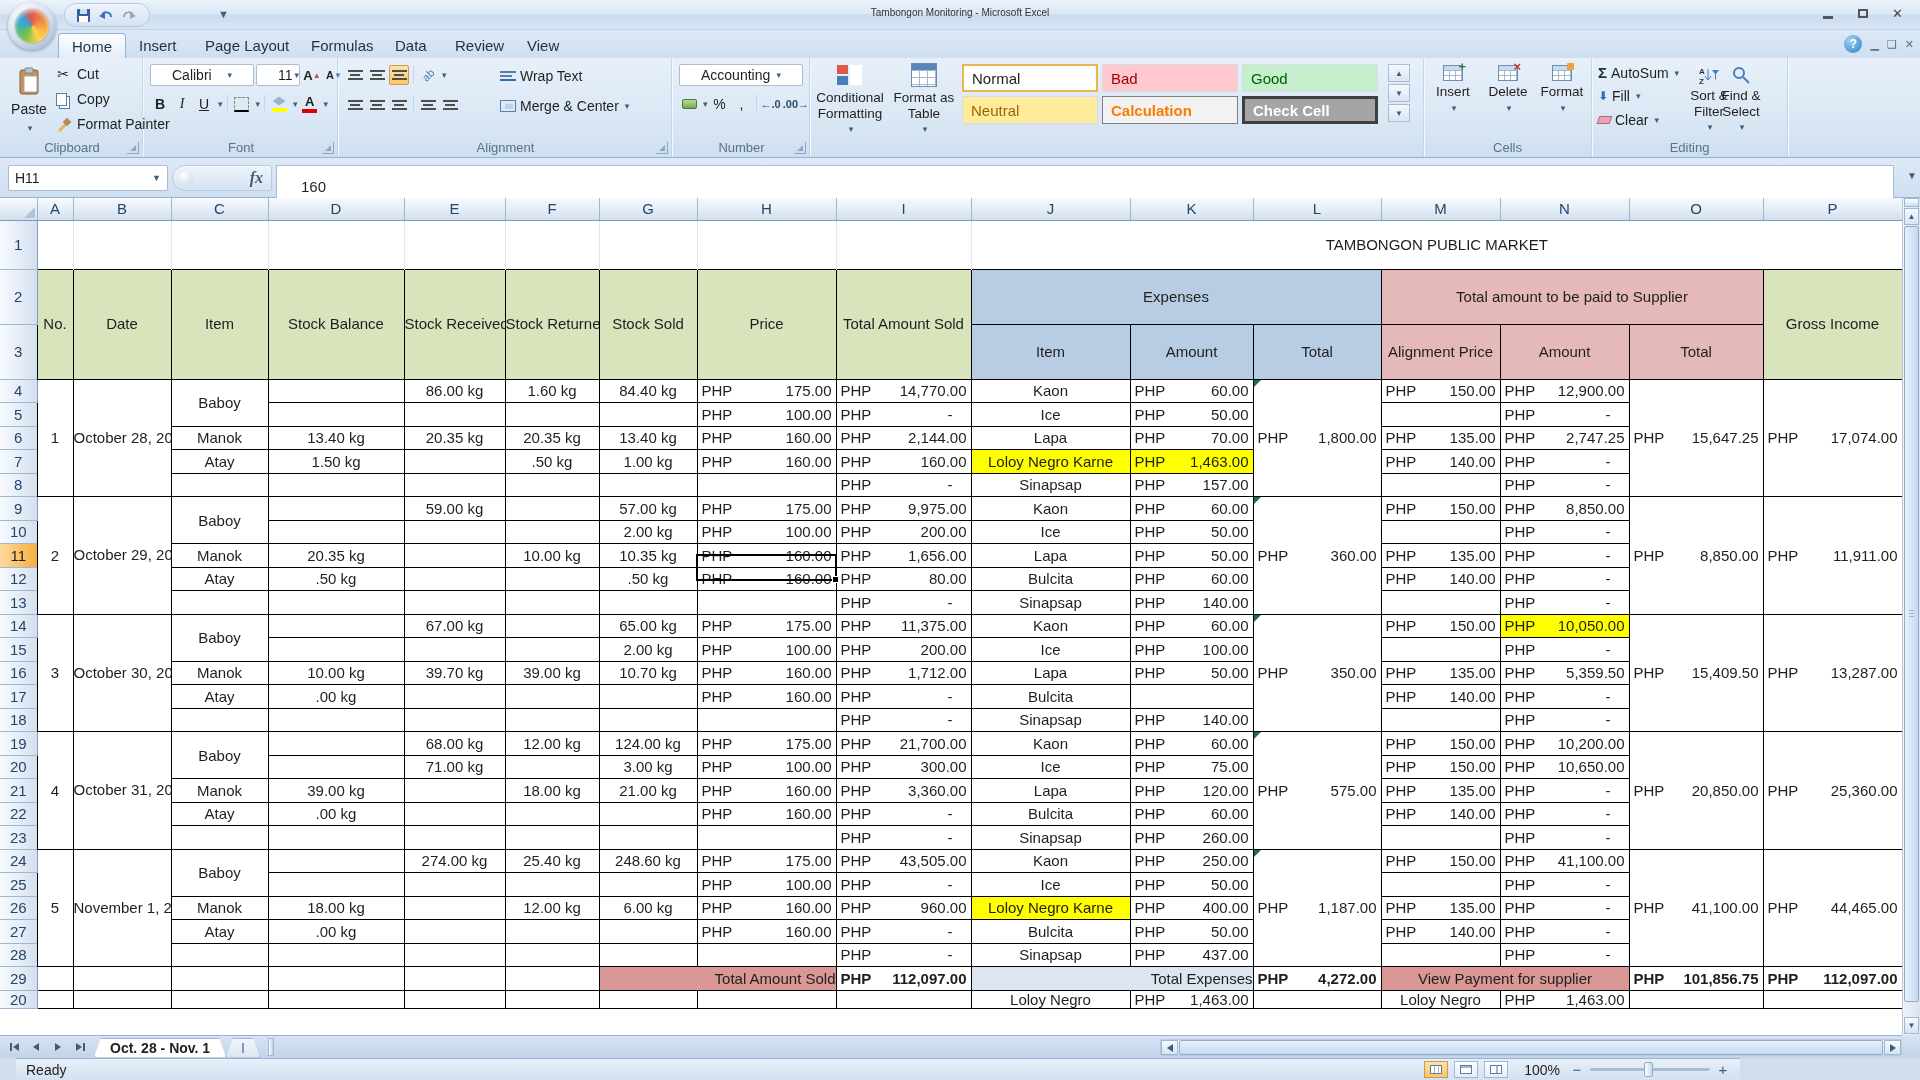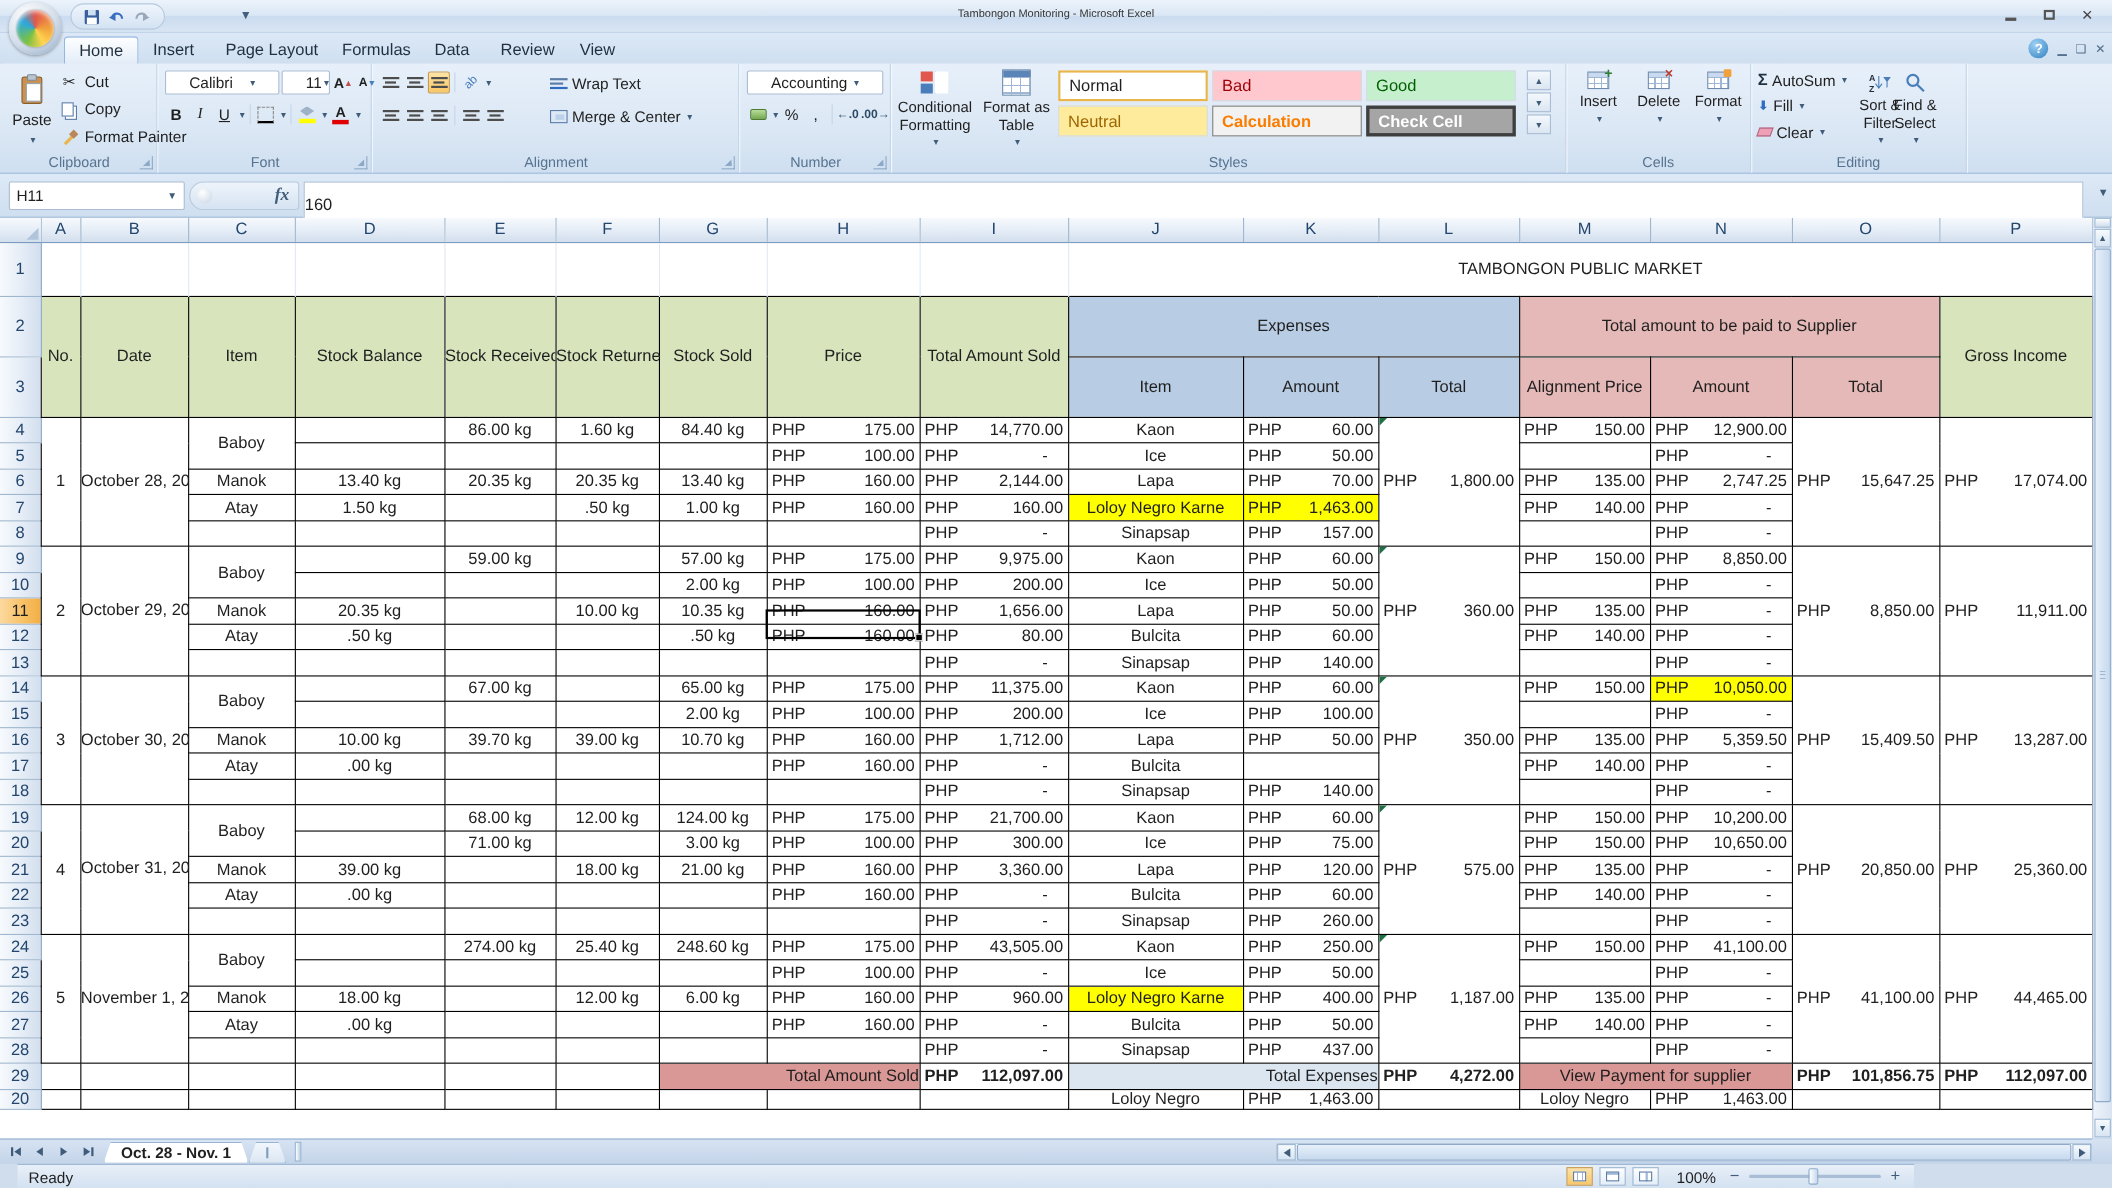--- a/index.html
+++ b/index.html
@@ -76,21 +76,21 @@
 .ed-row{position:absolute;display:flex;align-items:center;gap:4px;font-size:14px;white-space:nowrap}
 .ic-sum{font-weight:bold;font-size:15px;color:#1f3040}
 .ic-fill{color:#2f6bc0;font-weight:bold;font-size:12px}
 .ic-clear{width:13px;height:8px;background:#efa0b7;border:1px solid #b06a85;transform:skewX(-20deg);display:inline-block}
 
 #fbar{position:absolute;left:0;top:158px;width:1920px;height:40px;background:linear-gradient(#dde9f6,#cfdff0);border-bottom:1px solid #96b2d4}
 #namebox{position:absolute;left:8px;top:7px;width:160px;height:26px;background:#fff;border:1px solid #aabdd4;border-radius:2px;display:flex;align-items:center;justify-content:space-between;padding:0 6px;font-size:14px}
 #fx-pill{position:absolute;left:172px;top:7px;width:100px;height:26px;background:linear-gradient(#eef4fb,#d6e3f2);border:1px solid #b9cbdf;border-radius:13px 3px 3px 13px;display:flex;align-items:center;justify-content:space-between;padding:0 8px 0 6px}
 .fx-circle{width:14px;height:14px;border-radius:50%;background:radial-gradient(circle at 35% 30%,#fff,#c6d4e4)}
 #fx-sym{font-family:"Liberation Serif",serif;font-style:italic;font-weight:bold;font-size:16px;color:#3f5d7a}
-#finput{position:absolute;left:276px;top:7px;width:1618px;height:42px;background:#fff;border:1px solid #aabdd4;display:flex;align-items:center;padding:0 0;font-size:15px}
+#finput{position:absolute;left:276px;top:7px;width:1618px;height:42px;background:#fff;border:1px solid #aabdd4;display:flex;align-items:center;padding:0 24px;font-size:15px}
 #fbar-chev{position:absolute;right:3px;top:12px;font-size:10px;color:#3f5d7a}
 
 #sheet{position:absolute;left:0;top:198px;width:1920px;height:837px;background:#fff;overflow:hidden}
 #grid{border-collapse:collapse;table-layout:fixed;width:1902px}
 #grid th,#grid td{overflow:hidden;white-space:nowrap;padding:0;font-weight:normal;font-size:15px}
 tr.colhead th{height:22px;background:linear-gradient(#f7fafd,#e4ecf6 55%,#d3dfee);border-right:1px solid #9eb6ce;border-bottom:1px solid #7c9cbf;font-size:14px;color:#23466e;text-align:center}
 th.corner{position:relative;background:linear-gradient(#f1f6fb,#dde7f2)}
 th.corner::after{content:"";position:absolute;right:2px;bottom:2px;border-left:11px solid transparent;border-bottom:11px solid #b0c4dc}
 th.sel-col{background:linear-gradient(#fcd9a0,#f9c267 55%,#f2ae45);border-bottom:1px solid #d28c28;color:#1f1f1f}
 .rowhead{background:linear-gradient(90deg,#f7fafd,#e4ecf6 55%,#d3dfee);border-right:1px solid #7c9cbf;border-bottom:1px solid #9eb6ce;font-size:14px;color:#23466e;text-align:center}
@@ -394,21 +394,20 @@
       <div class="chip chip-bad" style="left:292px;top:6px">Bad</div>
       <div class="chip chip-good" style="left:432px;top:6px">Good</div>
       <div class="chip chip-neutral" style="left:152px;top:38px">Neutral</div>
       <div class="chip chip-calc" style="left:292px;top:38px">Calculation</div>
       <div class="chip chip-check" style="left:432px;top:38px">Check Cell</div>
       <div class="gal-scroll" style="left:578px;top:6px">
         <span class="gs-btn">▲</span>
         <span class="gs-btn">▼</span>
         <span class="gs-btn">▼</span>
       </div>
-      <div class="rg-label"><span>Styles</span></div>
     </div>
 
     <div class="rgroup" style="left:1424px;width:168px">
       <div class="bigbtn" style="left:4px;top:2px;width:50px">
           <span class="tbl-ic ins"></span>
           <span>Insert</span>
           <span class="dd">▾</span>
         </div>
       <div class="bigbtn" style="left:58px;top:2px;width:52px">
           <span class="tbl-ic del"></span>

